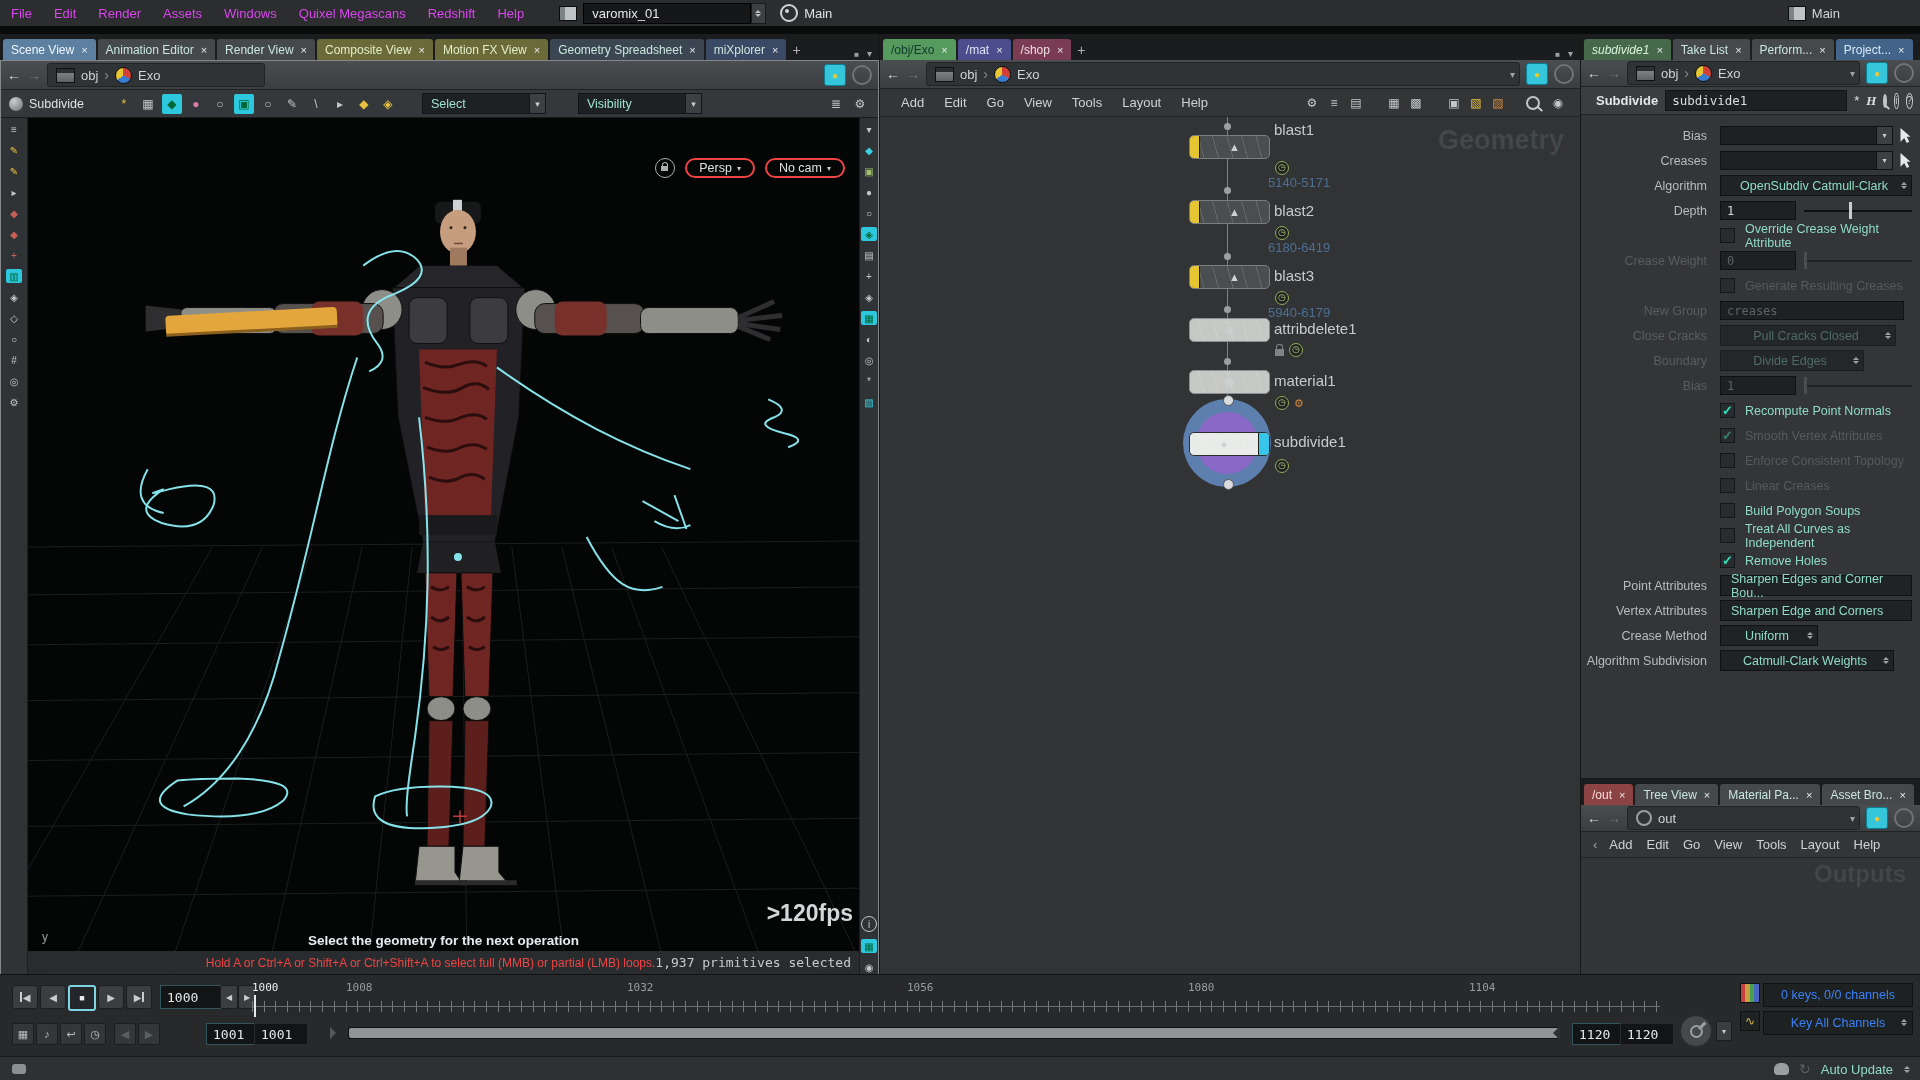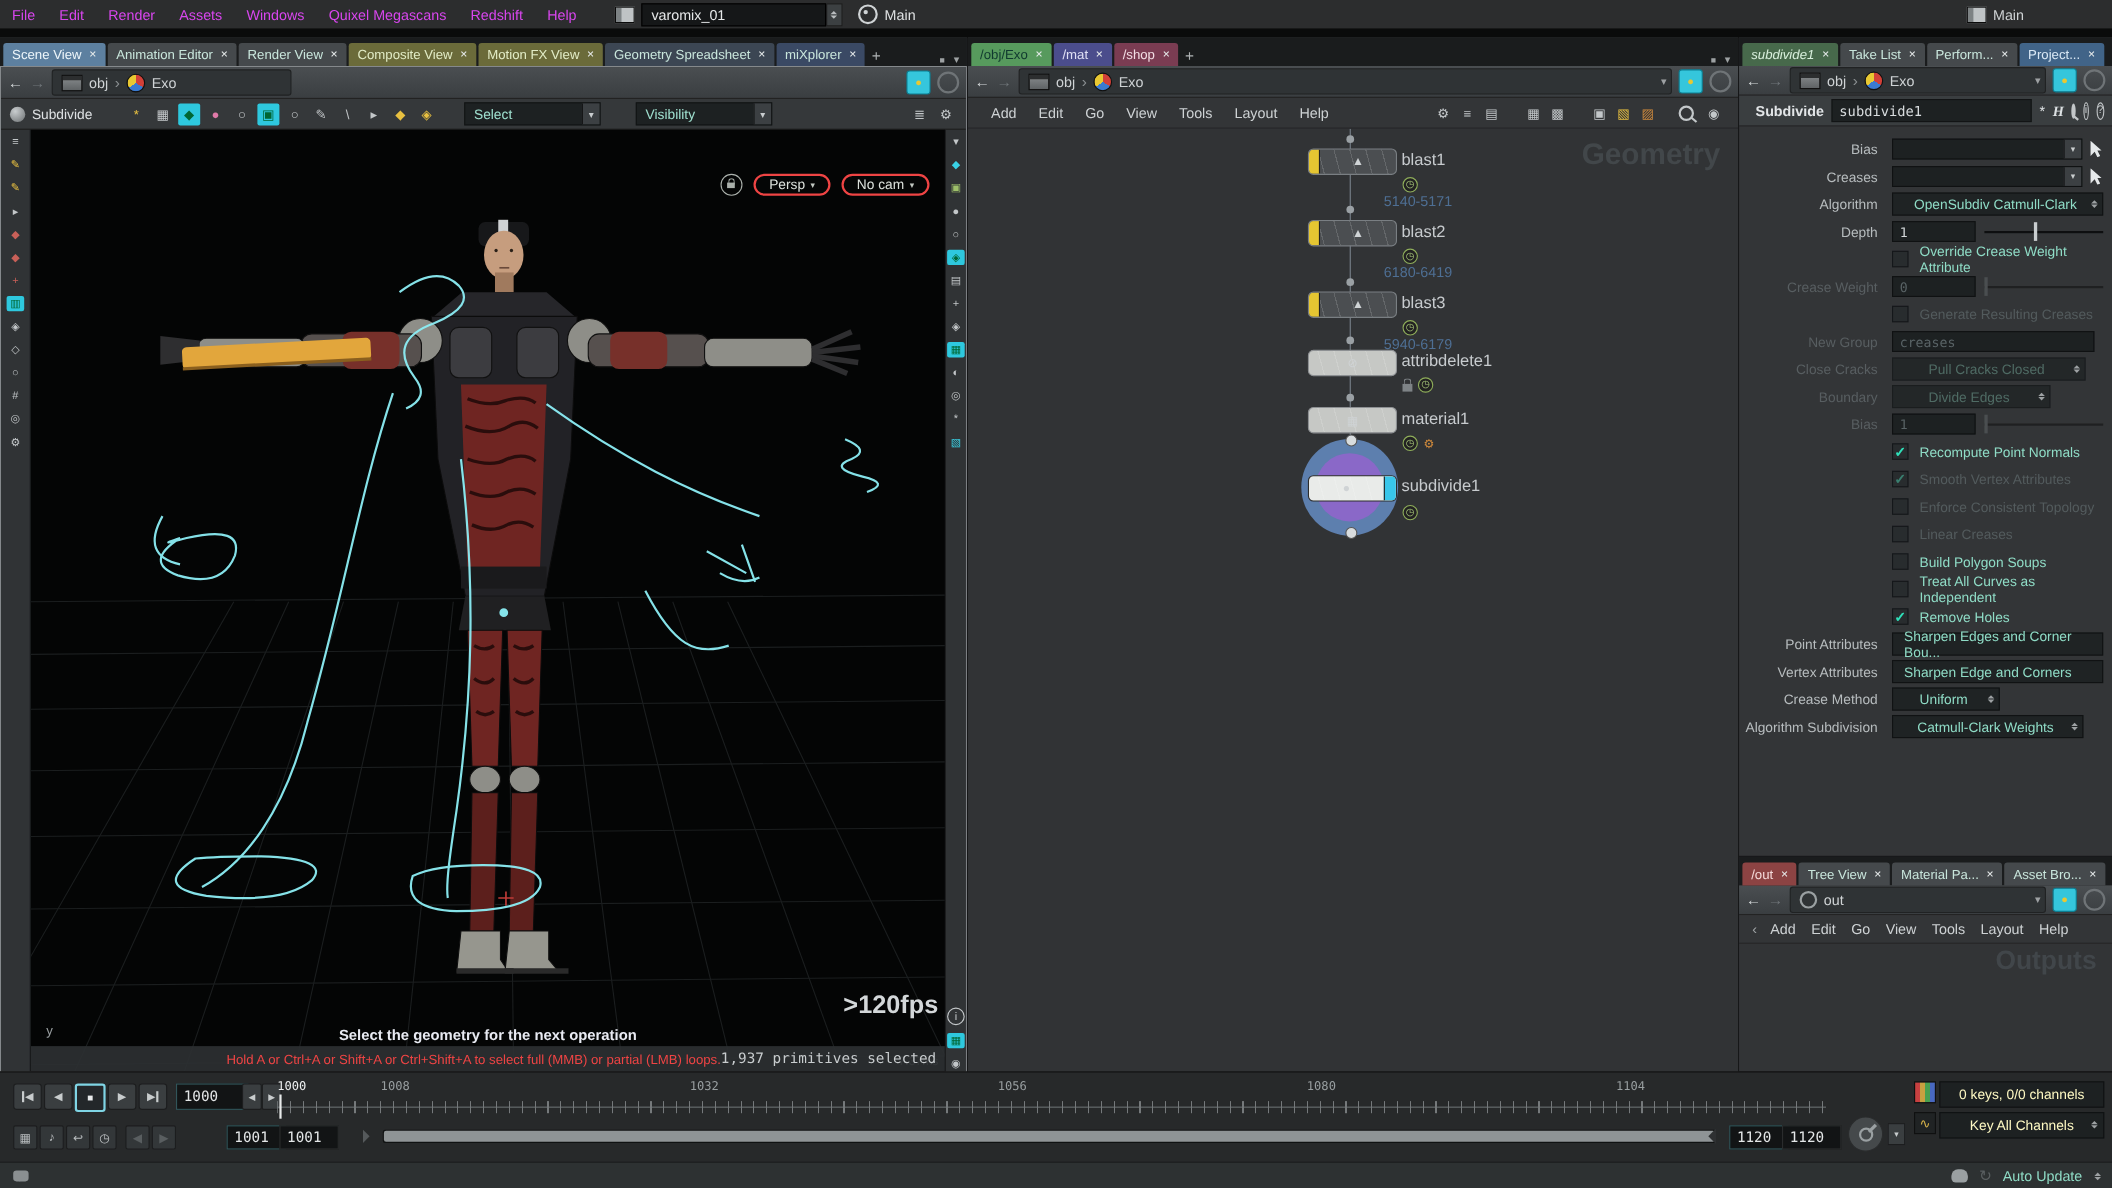--- a/index.html
+++ b/index.html
@@ -113,21 +113,21 @@
   .hdot{position:absolute;left:343px;width:9px;height:9px;border-radius:50%;background:#d8dcde;border:1px solid #555;}
   .node{position:absolute;left:309px;width:79px;height:22px;border-radius:5px;background:#4b4e51;
     border:1px solid #7a7f83;display:flex;overflow:hidden;
     background-image:repeating-linear-gradient(75deg,transparent 0 13px,rgba(255,255,255,.14) 13px 14px);}
   .node .flag-l{width:9px;background:#e5c632;border-right:1px solid #222;}
   .node .nicon{flex:1;display:flex;align-items:center;justify-content:center;font-size:11px;}
   .node.light{background-color:#c6c8c5;border-color:#8d9093;}
   .node.sel{background-color:#e9ebe9;border-color:#2c2c2c;}
   .node .flag-r{width:10px;background:#38c6ea;border-left:1px solid #222;}
   .nlabel{position:absolute;left:394px;font-size:15px;color:#c7cbce;}
-  .nrange{position:absolute;left:378px;font-size:13px;color:#4e6f94;}
+  .nrange{position:absolute;left:388px;font-size:13px;color:#4e6f94;}
   .nbadges{position:absolute;left:395px;display:flex;gap:5px;align-items:center;}
   .clockb{width:12px;height:12px;border-radius:50%;border:1px solid #8fae5a;color:#a8c87a;
     font-size:9px;line-height:11px;text-align:center;background:#222;}
   .lockb{width:9px;height:7px;background:#7e8386;position:relative;margin-top:4px;}
   .lockb::before{content:"";position:absolute;left:1px;top:-5px;width:5px;height:5px;
     border:1.5px solid #7e8386;border-bottom:none;border-radius:3px 3px 0 0;}
   .gearb{color:#d08a3c;font-size:11px;}
   
   #pane-right{left:1581px;top:34px;width:339px;height:744px;}
   .t-sub{background:#47694b;color:#d9f0dd;font-style:italic;}
@@ -212,21 +212,21 @@
     background:#45494b;border:1px solid #2a2c2d;display:flex;align-items:center;justify-content:center;}
   .key-ic{width:9px;height:9px;border:2px solid #9aa0a2;border-radius:50%;position:relative;transform:rotate(-45deg);}
   .key-ic::after{content:"";position:absolute;left:8px;top:3px;width:9px;height:3px;background:#9aa0a2;}
   .mini-dn{position:absolute;left:1716px;top:46px;width:14px;height:18px;background:#3a3e40;
     border:1px solid #1c1d1e;color:#c8cccd;font-size:8px;display:flex;align-items:center;justify-content:center;}
   .mini-dn::after{content:"▾";}
   .pb-right-ic{position:absolute;left:1740px;width:18px;height:18px;border:1px solid #0f1010;}
   .stripes{background:linear-gradient(90deg,#c84040 0 25%,#c8a040 25% 50%,#48a050 50% 75%,#4868c0 75%);}
   .sine{background:#202324;color:#d8b44a;font-size:12px;display:flex;align-items:center;justify-content:center;}
   .pb-field{position:absolute;left:1763px;width:148px;height:22px;background:#1d2122;border:1px solid #0f1112;
-    color:#fef9c3;font-size:12.5px;display:flex;align-items:center;justify-content:center;text-align:center;}
+    color:#3b82f6;font-size:12.5px;display:flex;align-items:center;justify-content:center;text-align:center;}
   
   .statusbar{position:absolute;left:0;top:1056px;width:1920px;height:24px;background:#2d3132;
     border-top:1px solid #191a1a;display:flex;align-items:center;}
   .bubble{width:14px;height:10px;background:#8a8f91;border-radius:3px;position:relative;margin-left:12px;}
   .bubble::after{content:"";position:absolute;left:2px;bottom:-4px;border:4px solid transparent;border-top-color:#8a8f91;}
   .sb-right{margin-left:auto;display:flex;align-items:center;gap:10px;padding-right:8px;}
   .brain{width:15px;height:12px;border-radius:6px 6px 4px 4px;background:#9aa0a2;}
   .refresh{color:#595e60;font-size:14px;}
   .autoupd{color:#8fdcc6;font-size:13px;}
 </style>
@@ -559,21 +559,21 @@
       <span class="ndot" style="top:189px"></span>
       <span class="ndot" style="top:241px"></span>
       <div class="halo"></div>
       <span class="hdot" style="top:278px"></span>
       <span class="hdot" style="top:362px"></span>
 
       <div class="node" style="top:18px">
         <span class="flag-l"></span>
         <span class="nicon org">▲</span>
       </div>
-      <span class="nlabel" style="top:20px">blast1</span>
+      <span class="nlabel" style="top:4px">blast1</span>
       <span class="nbadges" style="top:44px">
           <span class="clockb">◷</span>
         </span>
       <span class="nrange" style="top:58px">5140-5171</span>
 
       <div class="node" style="top:83px">
         <span class="flag-l"></span>
         <span class="nicon org">▲</span>
       </div>
       <span class="nlabel" style="top:85px">blast2</span>

